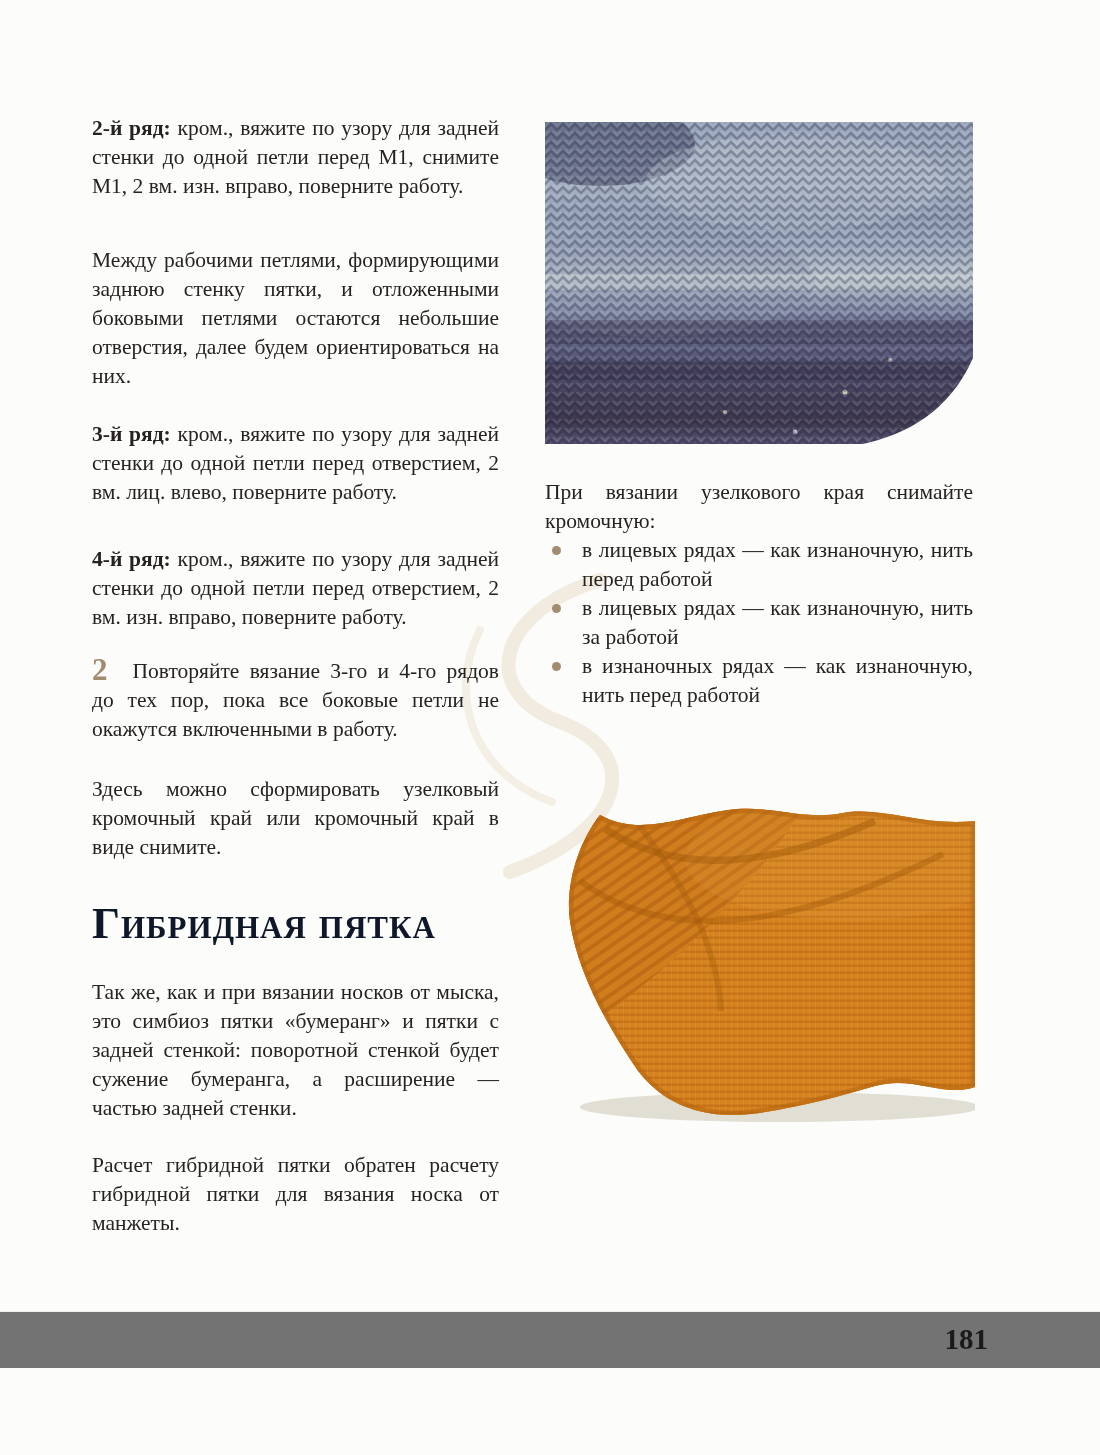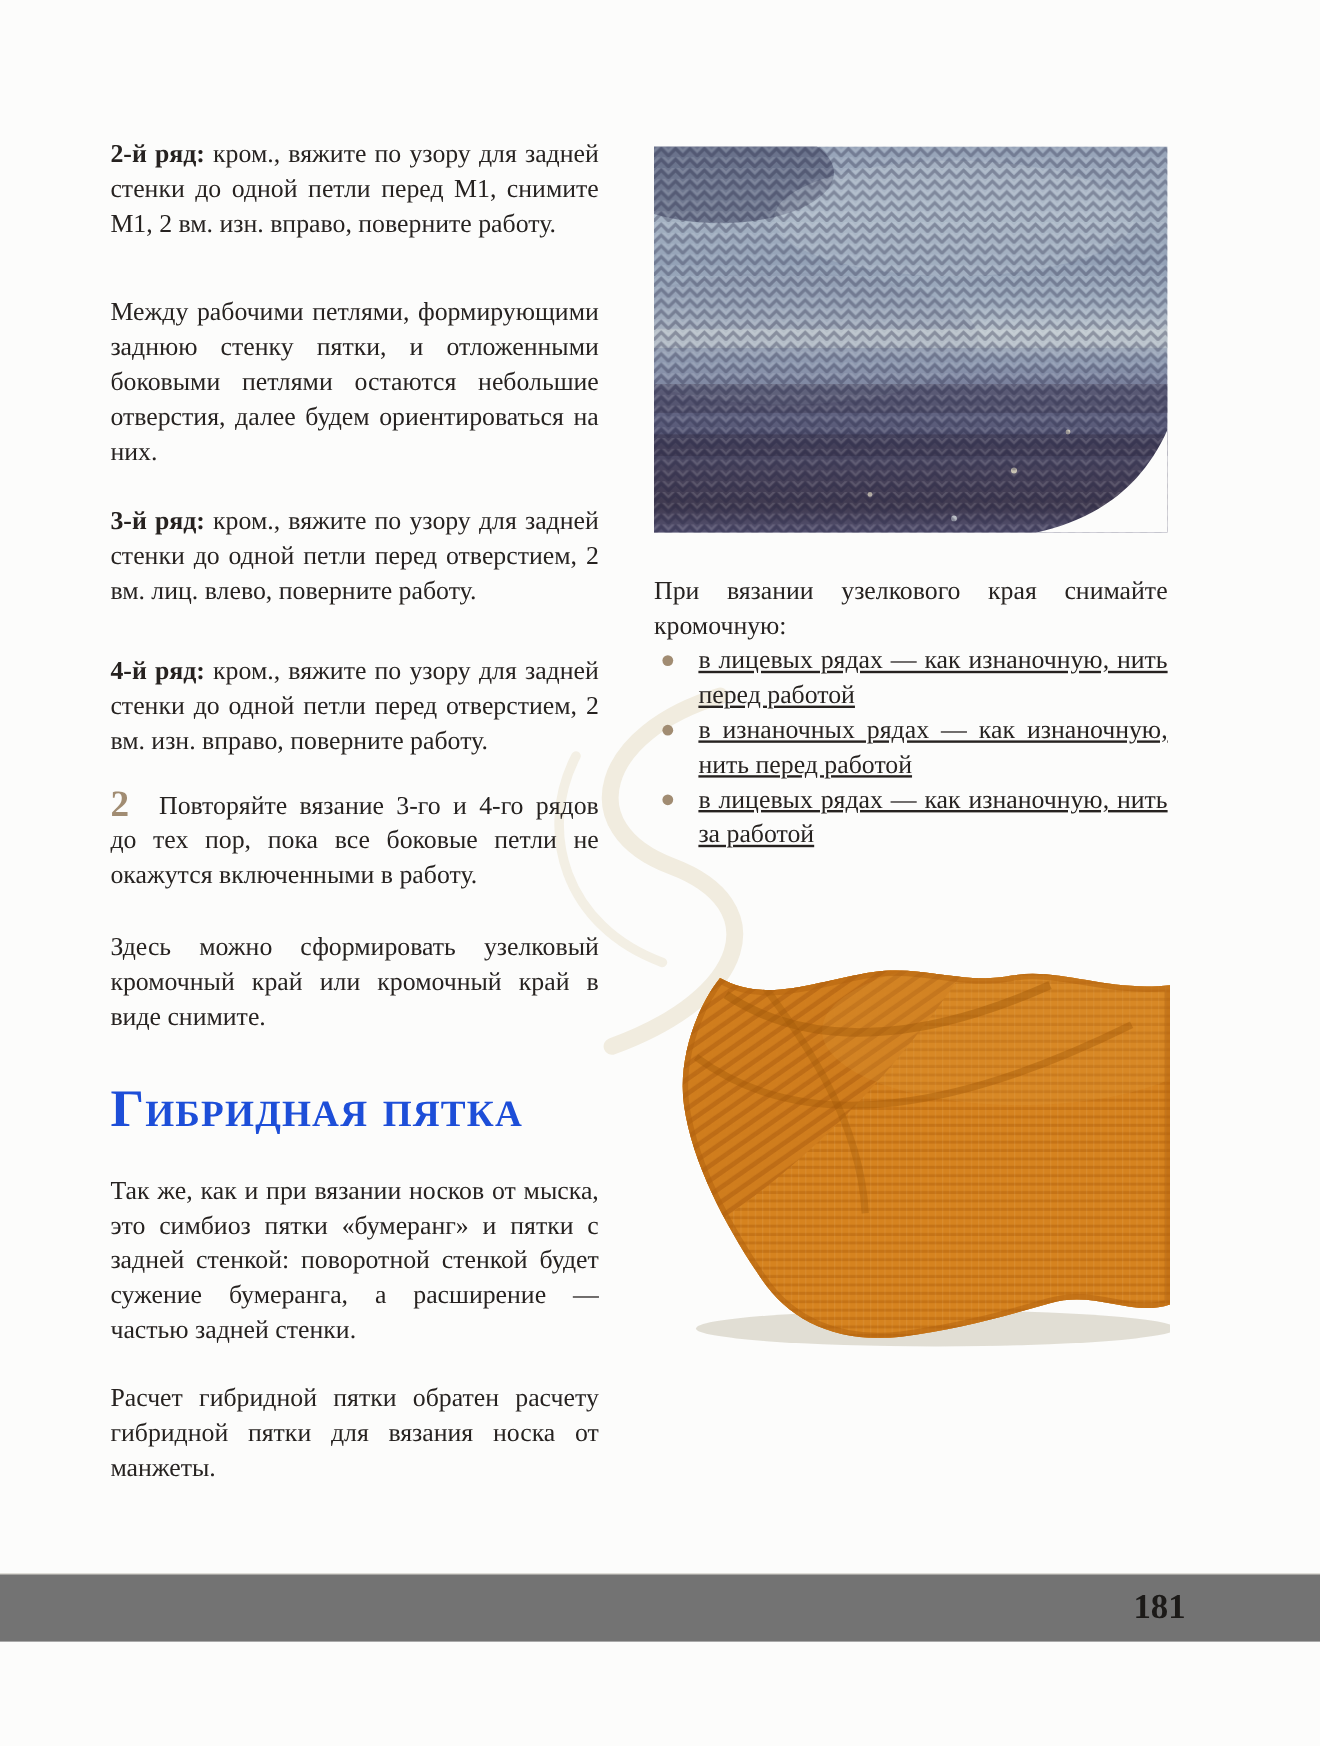--- a/index.html
+++ b/index.html
@@ -28,36 +28,36 @@
   #para-edge  { margin-bottom:0; }
 
   .step-num {
     font-weight:bold; font-size:31px; color:#a18c72;
     margin-right:25px; line-height:1; vertical-align:-2px;
   }
 
   h2.section-heading {
     font-size:44px; line-height:44px; font-weight:bold;
     font-variant:small-caps; letter-spacing:1px;
-    margin:40px 0 32px; color:#1d4ed8;
+    margin:40px 0 32px; color:#0f172a;
   }
   #para-hybrid1 { margin-bottom:28px; }
   #para-hybrid2 { margin-bottom:0; }
 
   .photo { display:block; }
   #photo-top { margin-bottom:34px; }
   #photo-bottom { margin-top:89px; }
 
   p.intro { font-size:21.5px; line-height:29px; margin:0; text-align:justify; }
   #intro-2 { margin-top:30px; }
 
   ul.bullets { list-style:none; margin:0; padding:0; }
   ul.bullets li {
     position:relative; padding-left:37px;
-    font-size:21.5px; line-height:29px; text-align:justify;text-decoration:underline;
+    font-size:21.5px; line-height:29px; text-align:justify;
   }
   ul.bullets li::before {
     content:""; position:absolute; left:7px; top:10px;
     width:9px; height:9px; border-radius:50%; background:#a18c72;
   }
 
   .watermark { position:absolute; left:420px; top:570px; pointer-events:none; }
 
   .footer-band {
     position:absolute; left:0; top:1311px; width:1100px; height:56px;
@@ -132,22 +132,22 @@
     <rect width="428" height="322" fill="url(#knit1)"></rect>
     <path d="M428,236 C404,290 362,312 318,322 L428,322 Z" fill="#fcfcfb"></path>
   </svg>
 
   <p class="intro" id="intro-1">При вязании узелкового края снимайте кромочную:</p>
   <ul class="bullets">
     <li>в лицевых рядах — как изнаночную, нить перед работой</li>
   </ul>
 
   <ul class="bullets">
+    <li>в лицевых рядах — как изнаночную, нить за работой</li>
     <li>в изнаночных рядах — как изнаночную, нить перед работой</li>
-    <li>в лицевых рядах — как изнаночную, нить за работой</li>
   </ul>
 
   <svg id="photo-bottom" class="photo" width="430" height="325" viewBox="0 0 430 325">
     <defs>
       <pattern id="ribh" width="6" height="7" patternUnits="userSpaceOnUse">
         <rect width="6" height="7" fill="#d6831f"></rect>
         <rect y="4.5" width="6" height="2.5" fill="#b5660f" opacity="0.55"></rect>
         <rect width="1" height="7" fill="rgba(255,255,255,0.07)"></rect>
       </pattern>
       <pattern id="ribd" width="10" height="10" patternUnits="userSpaceOnUse" patternTransform="rotate(-35)">

